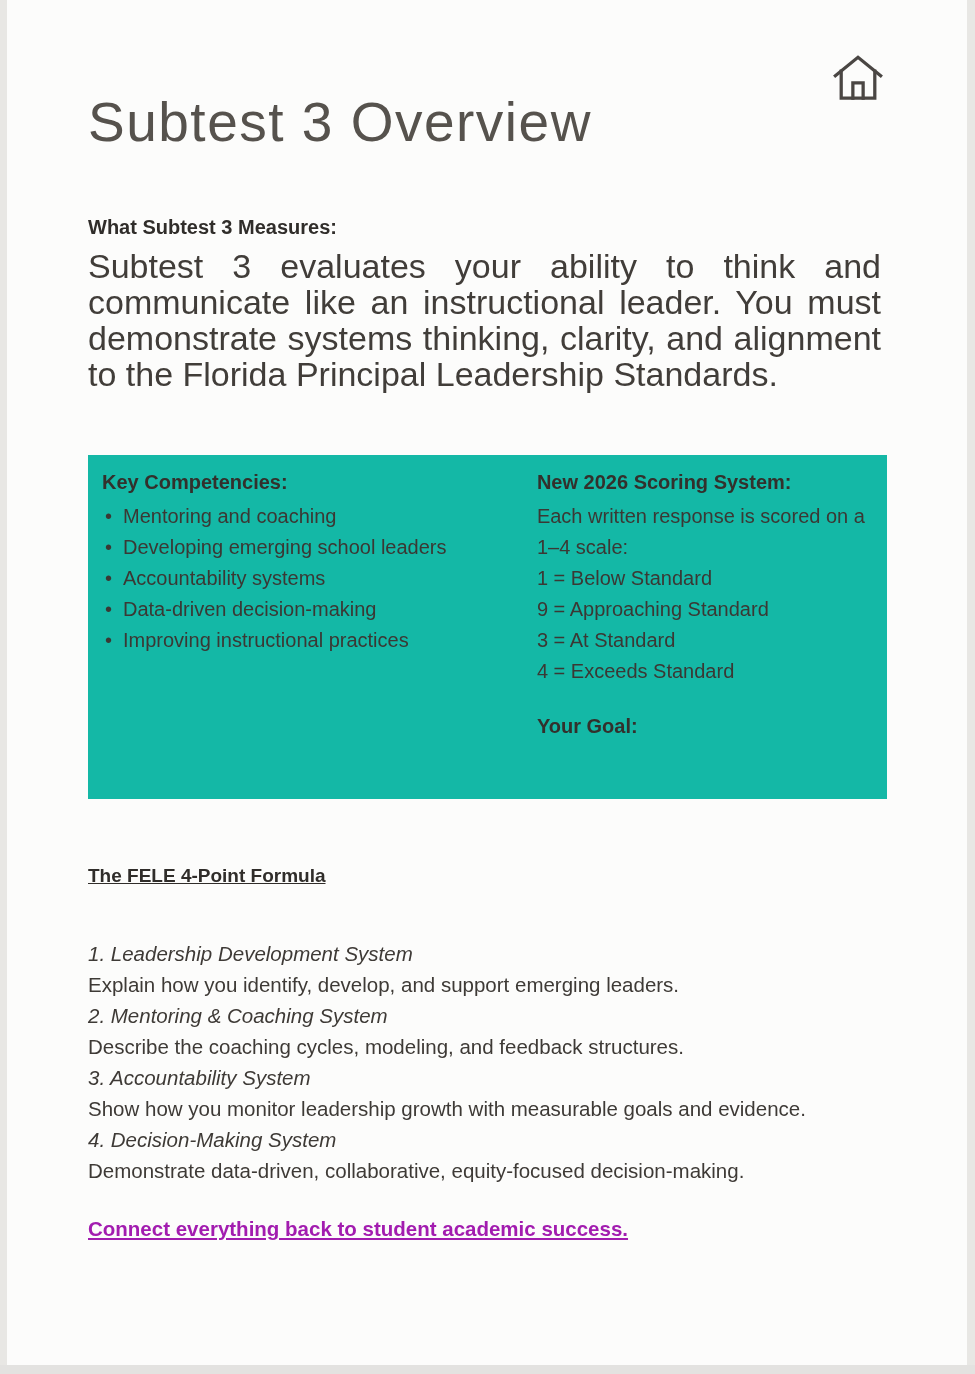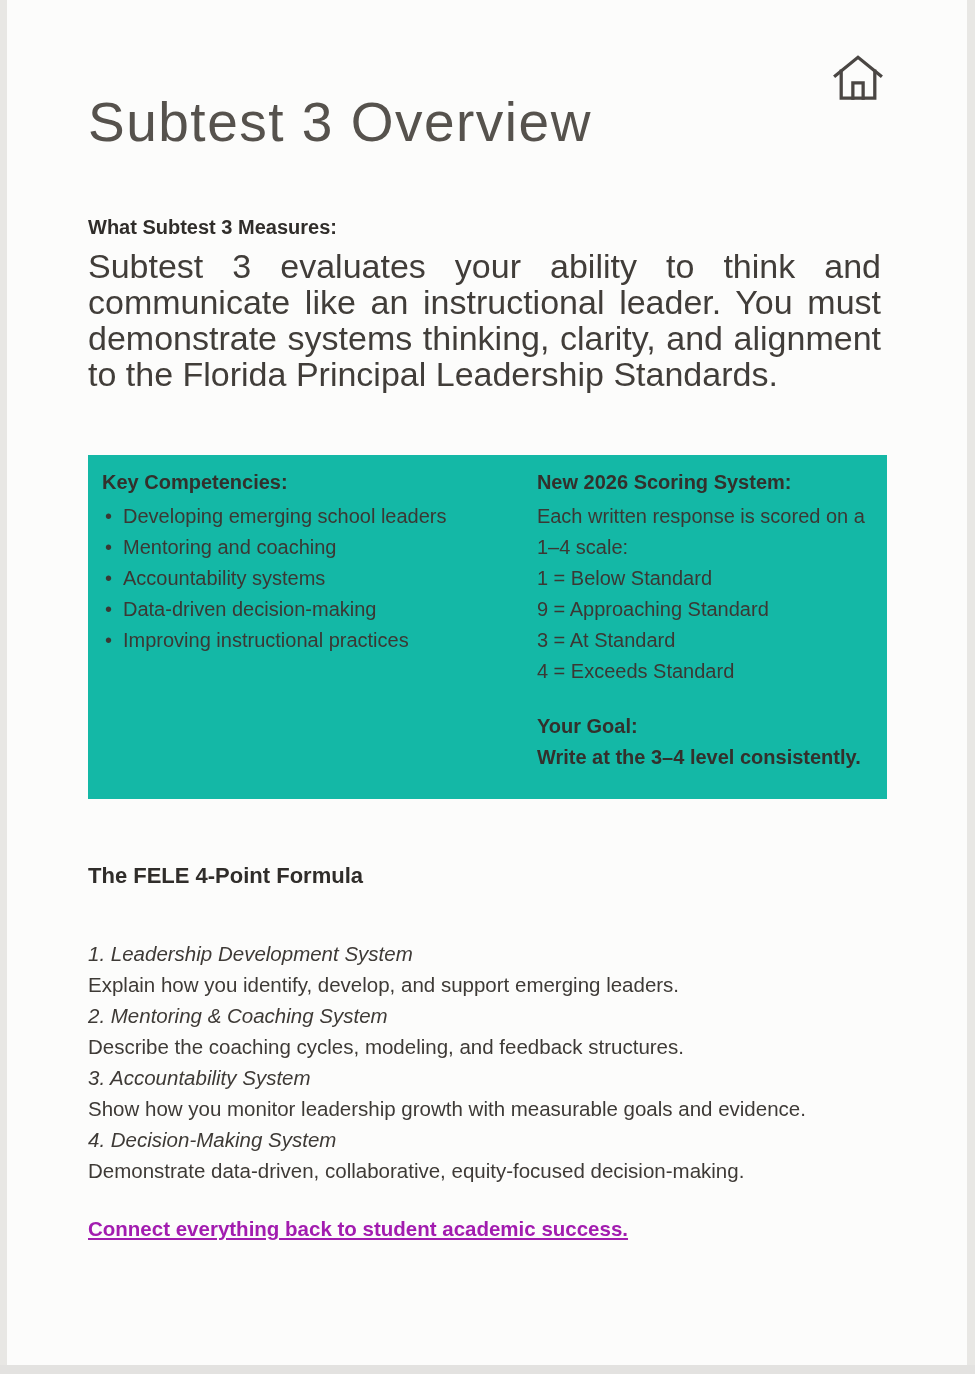--- a/index.html
+++ b/index.html
@@ -99,23 +99,24 @@
     position: absolute;
     left: 88px;
     top: 860px;
     width: 800px;
     font-size: 20.5px;
     line-height: 31px;
     color: #3e3a36;
   }
   .formula h3 {
     margin: 0 0 47px 0;
-    font-size: 22px;
+    font-size: 19px;
     font-weight: 700;
     color: #302d2a;
+    text-decoration: underline;
   }
   .formula p { margin: 0; }
   .step-title { font-style: italic; }
   .formula-footer { font-weight: 700; margin-top: 27px !important; color: #a21caf; text-decoration: underline; }
 </style>
 </head>
 <body>
 
 <div class="page">
 
@@ -135,36 +136,35 @@
 
   <section class="measures">
     <h2>What Subtest 3 Measures:</h2>
     <p>Subtest 3 evaluates your ability to think and communicate like an instructional leader. You must demonstrate systems thinking, clarity, and alignment to the Florida Principal Leadership Standards.</p>
   </section>
 
   <section class="info-box">
     <div class="col-left">
       <h3>Key Competencies:</h3>
       <ul>
+        <li>Mentoring and coaching</li>
         <li>Developing emerging school leaders</li>
-        <li>Mentoring and coaching</li>
         <li>Accountability systems</li>
         <li>Data-driven decision-making</li>
         <li>Improving instructional practices</li>
       </ul>
     </div>
     <div class="col-right">
       <h3>New 2026 Scoring System:</h3>
       <p>Each written response is scored on a 1–4 scale:</p>
       <p>1 = Below Standard</p>
       <p>9 = Approaching Standard</p>
       <p>3 = At Standard</p>
       <p>4 = Exceeds Standard</p>
       <p class="goal-heading">Your Goal:</p>
-      <p class="goal-body">Write at the 3–4 level consistently.</p>
     </div>
   </section>
 
   <section class="formula">
     <h3>The FELE 4-Point Formula</h3>
 
     <div class="step">
       <p class="step-title">1. Leadership Development System</p>
       <p class="step-desc">Explain how you identify, develop, and support emerging leaders.</p>
     </div>

